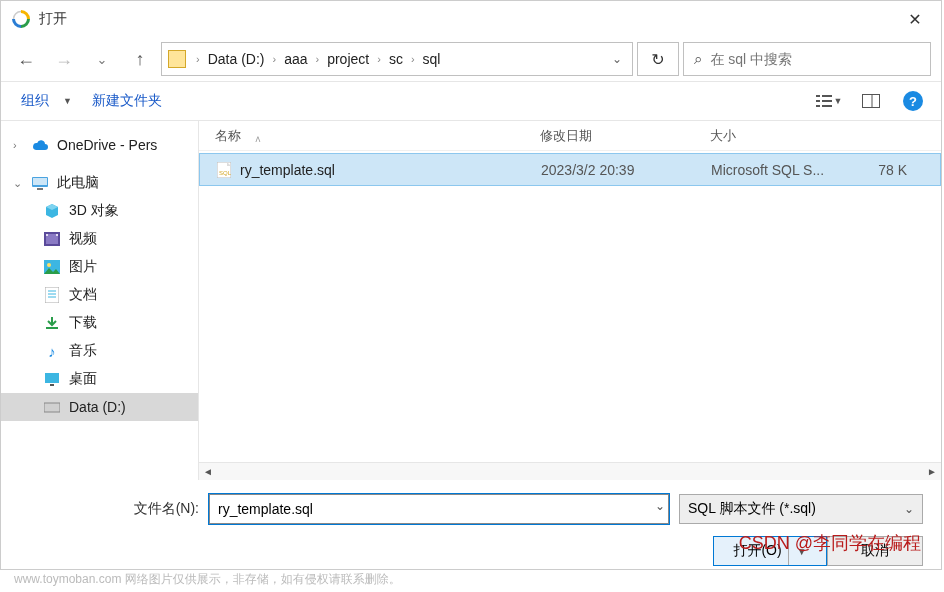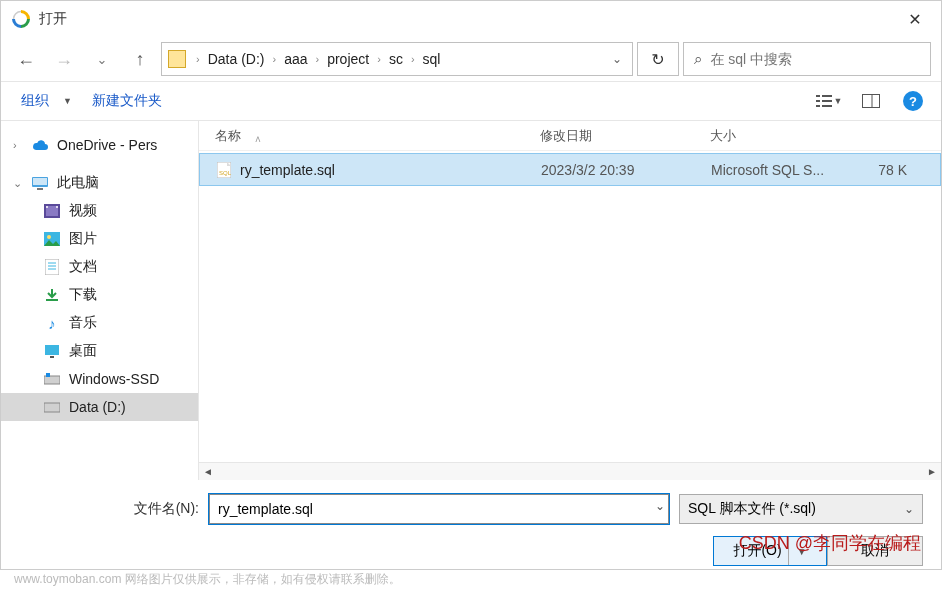--- a/index.html
+++ b/index.html
@@ -165,20 +165,29 @@
           <svg width="18" height="14" viewBox="0 0 18 14">
               <rect x="1" y="1" width="16" height="10" rx="1" fill="#4aa3e0"></rect>
               <rect x="2" y="2" width="14" height="7" fill="#cde6f7"></rect>
               <rect x="6" y="12" width="6" height="2" fill="#777"></rect>
             </svg>
         </span>
         <span>此电脑</span>
       </div>
       <div class="tree-item lv2">
           <span class="ico">
+            <svg width="16" height="16" viewBox="0 0 16 16">
+              <path d="M8 1l6 3v8l-6 3-6-3V4z" fill="#3cb6e2"></path>
+              <path d="M8 1l6 3-6 3-6-3z" fill="#7dd3f0"></path>
+            </svg>
+          </span>
+          <span>3D 对象</span>
+        </div>
+      <div class="tree-item lv2">
+          <span class="ico">
             <svg width="16" height="14" viewBox="0 0 16 14">
               <rect x="0" y="0" width="16" height="14" fill="#5a4a9a"></rect>
               <rect x="2" y="2" width="12" height="10" fill="#8a7ac4"></rect>
               <circle cx="3" cy="3" r="1" fill="#fff"></circle>
               <circle cx="13" cy="3" r="1" fill="#fff"></circle>
             </svg>
           </span>
           <span>视频</span>
         </div>
       <div class="tree-item lv2">
@@ -216,29 +225,20 @@
           <span>音乐</span>
         </div>
       <div class="tree-item lv2">
           <span class="ico">
             <svg width="16" height="14" viewBox="0 0 16 14">
               <rect x="1" y="1" width="14" height="10" fill="#3cb6e2"></rect>
               <rect x="6" y="12" width="4" height="2" fill="#555"></rect>
             </svg>
           </span>
           <span>桌面</span>
-        </div>
-      <div class="tree-item lv2">
-          <span class="ico">
-            <svg width="16" height="12" viewBox="0 0 16 12">
-              <rect x="0" y="3" width="16" height="8" fill="#d0d0d0" stroke="#888"></rect>
-              <rect x="2" y="0" width="4" height="4" fill="#1a8ae2"></rect>
-            </svg>
-          </span>
-          <span>Windows-SSD</span>
         </div>
       <div class="tree-item lv1 sel">
           <span class="ico">
             <svg width="16" height="12" viewBox="0 0 16 12">
               <rect x="0" y="2" width="16" height="9" fill="#d0d0d0" stroke="#888"></rect>
             </svg>
           </span>
           <span>Data (D:)</span>
         </div>
     </div>

